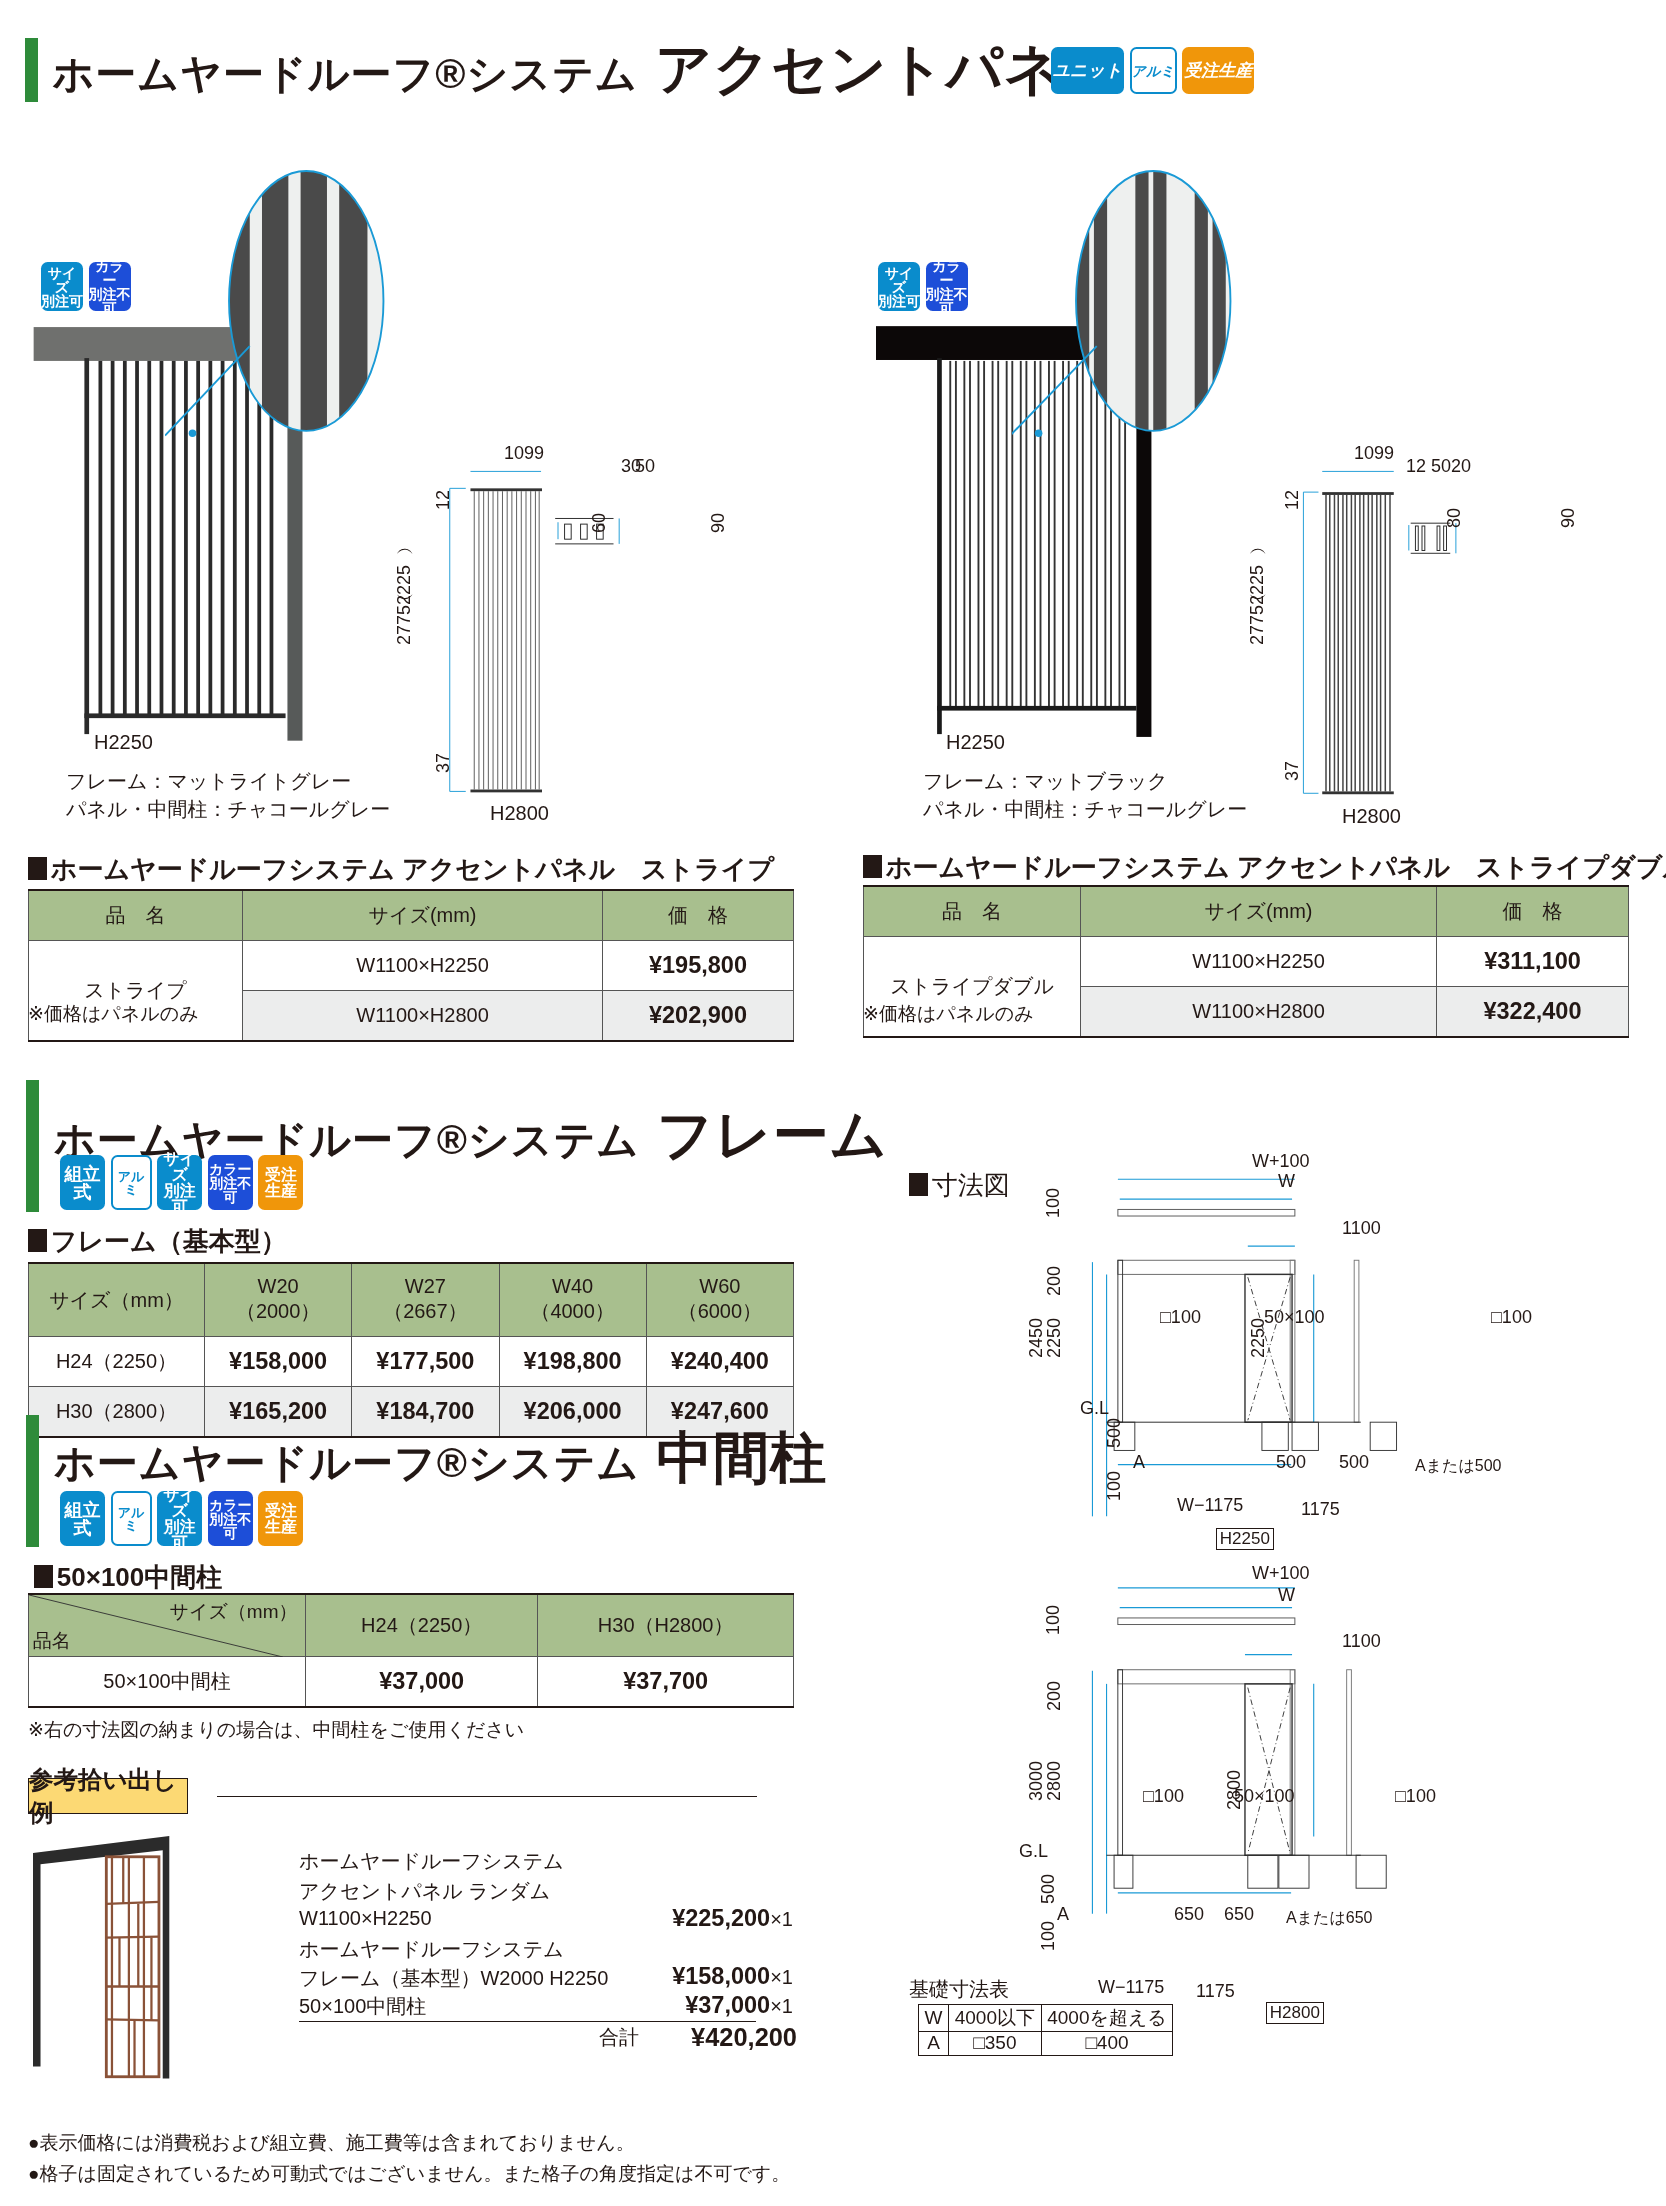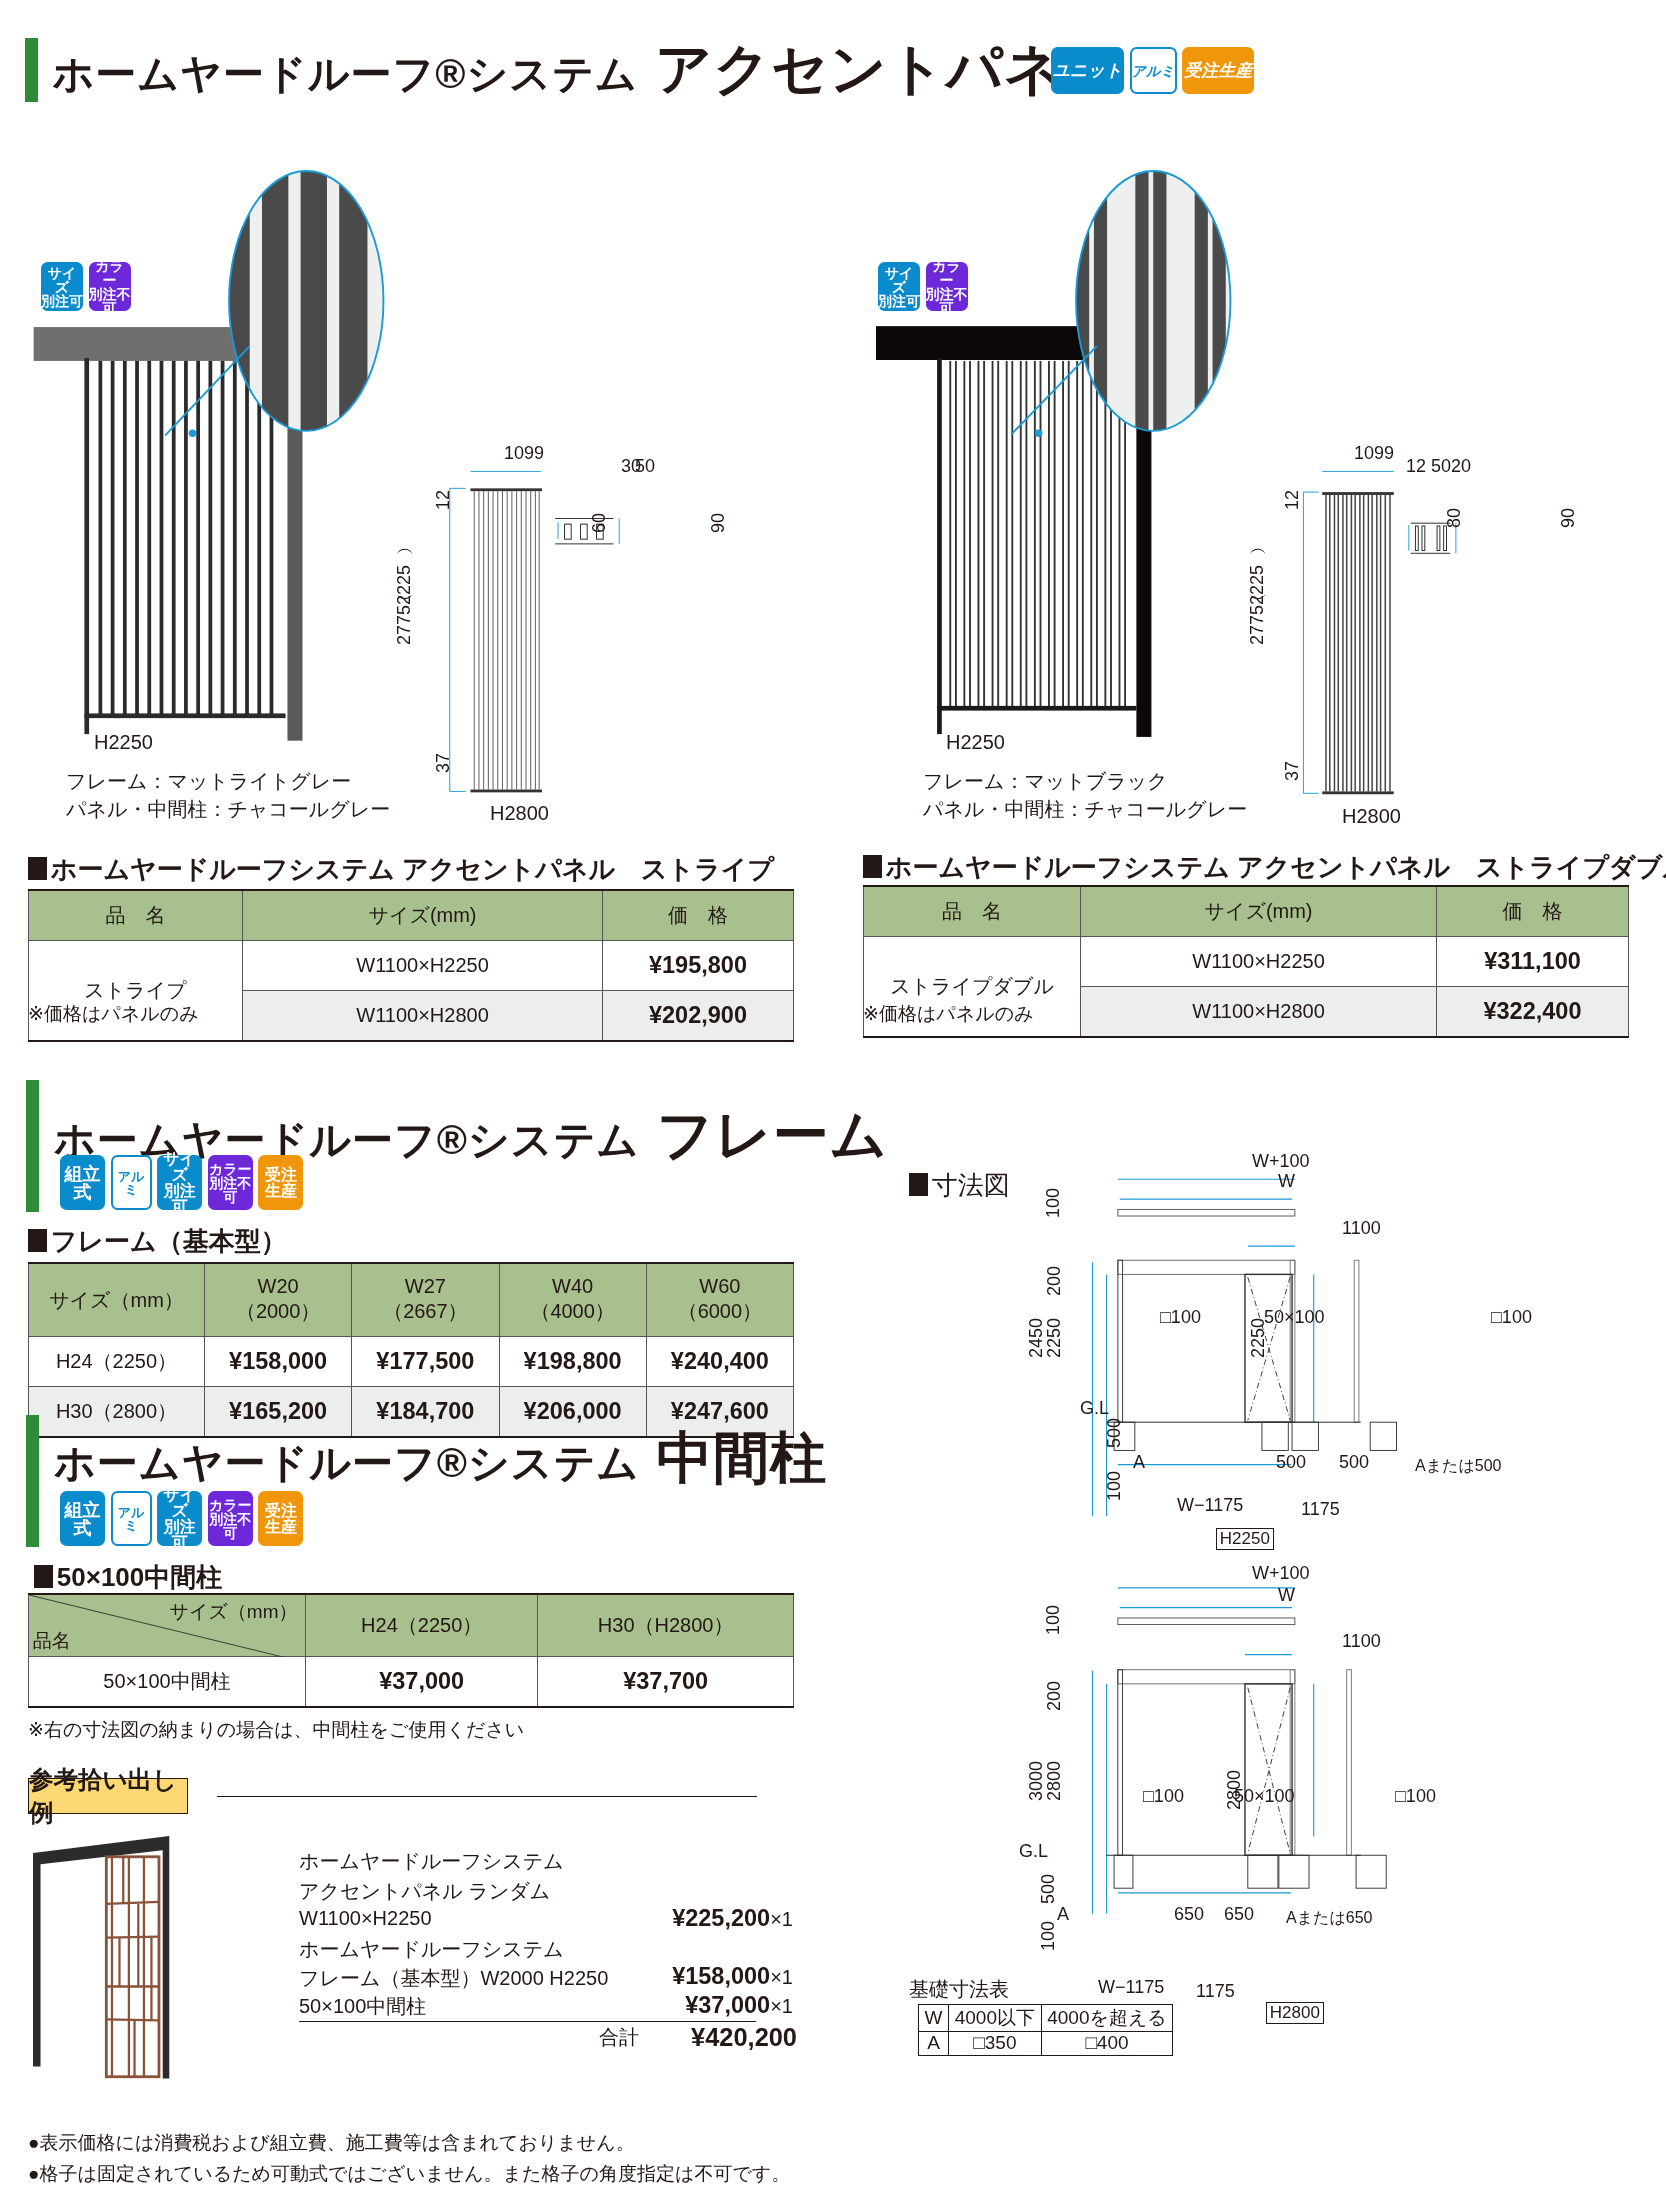--- a/index.html
+++ b/index.html
@@ -5,21 +5,21 @@
   html, body { margin:0; padding:0; background:#fff; }
   body { width:1667px; height:2206px; position:relative; font-family:"Liberation Sans","DejaVu Sans",sans-serif; color:#231815; overflow:hidden; }
   .abs { position:absolute; }
   .sec-title { position:absolute; display:flex; align-items:center; }
   .sec-title .bar { width:13px; background:#2e8b3a; position:absolute; left:0; top:0; bottom:0; }
   .title-text { font-weight:bold; font-size:41px; letter-spacing:0.9px; white-space:nowrap; }
   .title-text .big { font-size:56px; margin-left:17px; }
   .badge { display:inline-flex; align-items:center; justify-content:center; border-radius:6.6px; color:#fff; font-weight:bold; text-align:center; line-height:1.0; box-sizing:border-box; }
   .b-blue { background:#0a8ccc; }
   .b-outline { background:#fff; border:2.8px solid #0a8ccc; color:#0a8ccc; }
-  .b-purple { background:#6d28d9;justify-content:flex-end; }
+  .b-purple { background:#1d4ed8;justify-content:flex-end; }
   .b-orange { background:#f0960a; }
   .b-sm { width:42px; height:49px; font-size:14px; }
   .b-lg { width:45px; height:55px; font-size:16px; }
   .b-top { height:47px; font-size:17px;font-style:italic; }
   .sub-head { position:absolute; font-size:26px; font-weight:bold; white-space:nowrap; }
   .sub-head .sq { display:inline-block; width:19px; height:22.6px; background:#231815; margin-right:3.8px; vertical-align:-1.9px; }
   table.pt { position:absolute; border-collapse:collapse; font-size:20px; }
   table.pt th, table.pt td { border:0.9px solid #555; text-align:center; padding:11px; }
   table.pt { border-top:2.8px solid #231815; border-bottom:2.8px solid #231815; }
   table.pt th { background:#a8bf8e; font-weight:normal; }

